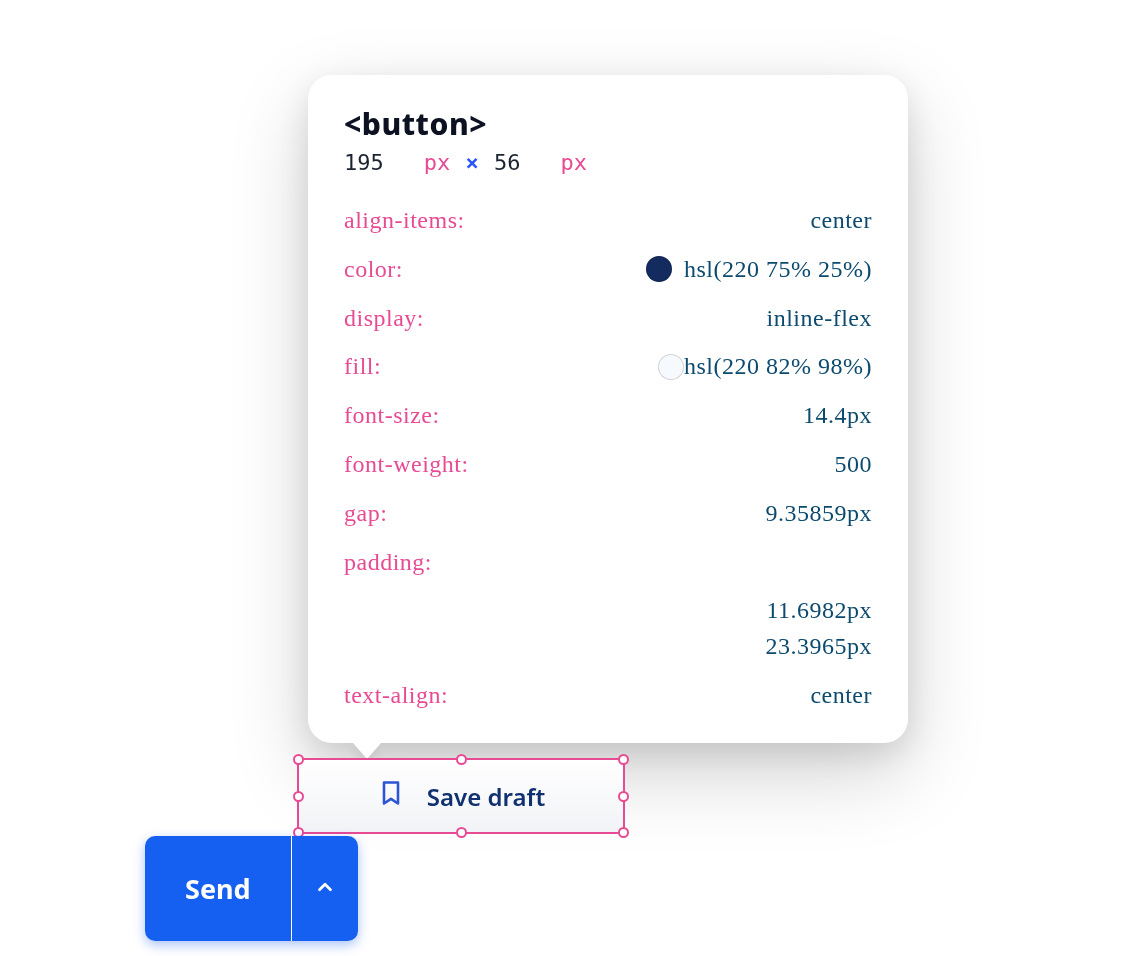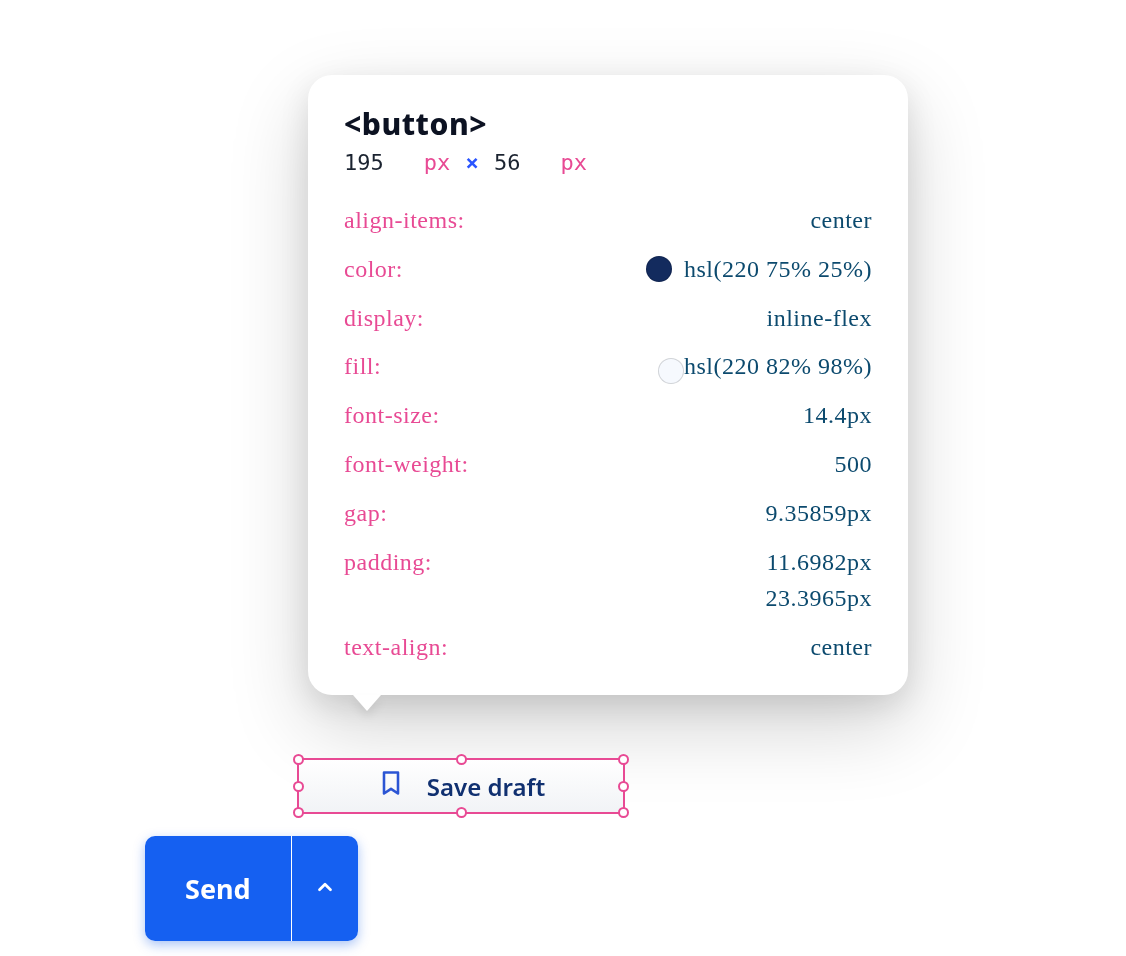--- a/index.html
+++ b/index.html
@@ -74,36 +74,37 @@
     text-align: right;
     display: flex;
     align-items: center;
     gap: 12px;
     white-space: pre;
   }
   .prop-value.multiline {
     flex-direction: column;
     align-items: flex-end;
     gap: 2px;
+    margin-top: 48px;
   }
   .swatch {
     width: 26px;
     height: 26px;
     border-radius: 50%;
     border: 1px solid rgba(0,0,0,0.15);
     flex: 0 0 auto;
   }
 
   
   .selected-wrap {
     position: absolute;
     left: 297px;
     top: 758px;
     width: 328px;
-    height: 56px;
+    height: 76px;
   }
   .save-draft-btn {
     width: 100%;
     height: 100%;
     display: inline-flex;
     align-items: center;
     justify-content: center;
     gap: 22px;
     font-family: system-ui, -apple-system, sans-serif;
     font-size: 24px;
@@ -204,21 +205,21 @@
       <div class="prop-row">
         <span class="prop-name">color:</span>
         <span class="prop-value"><span style="display: flex; align-items: center; gap: 12px;"><span class="swatch" style="background: rgb(19, 43, 94);"></span><span>hsl(220 75% 25%)</span></span></span>
       </div>
       <div class="prop-row">
         <span class="prop-name">display:</span>
         <span class="prop-value">inline-flex</span>
       </div>
       <div class="prop-row">
         <span class="prop-name">fill:</span>
-        <span class="prop-value"><span style="display: flex; align-items: flex-end; gap: 0;"><span class="swatch" style="background: rgb(246, 249, 254);"></span><span>hsl(220 82% 98%)</span></span></span>
+        <span class="prop-value"><span style="display: flex; align-items: center; gap: 0;"><span class="swatch" style="background: rgb(246, 249, 254);"></span><span>hsl(220 82% 98%)</span></span></span>
       </div>
       <div class="prop-row">
         <span class="prop-name">font-size:</span>
         <span class="prop-value">14.4px</span>
       </div>
       <div class="prop-row">
         <span class="prop-name">font-weight:</span>
         <span class="prop-value">500</span>
       </div>
       <div class="prop-row">

